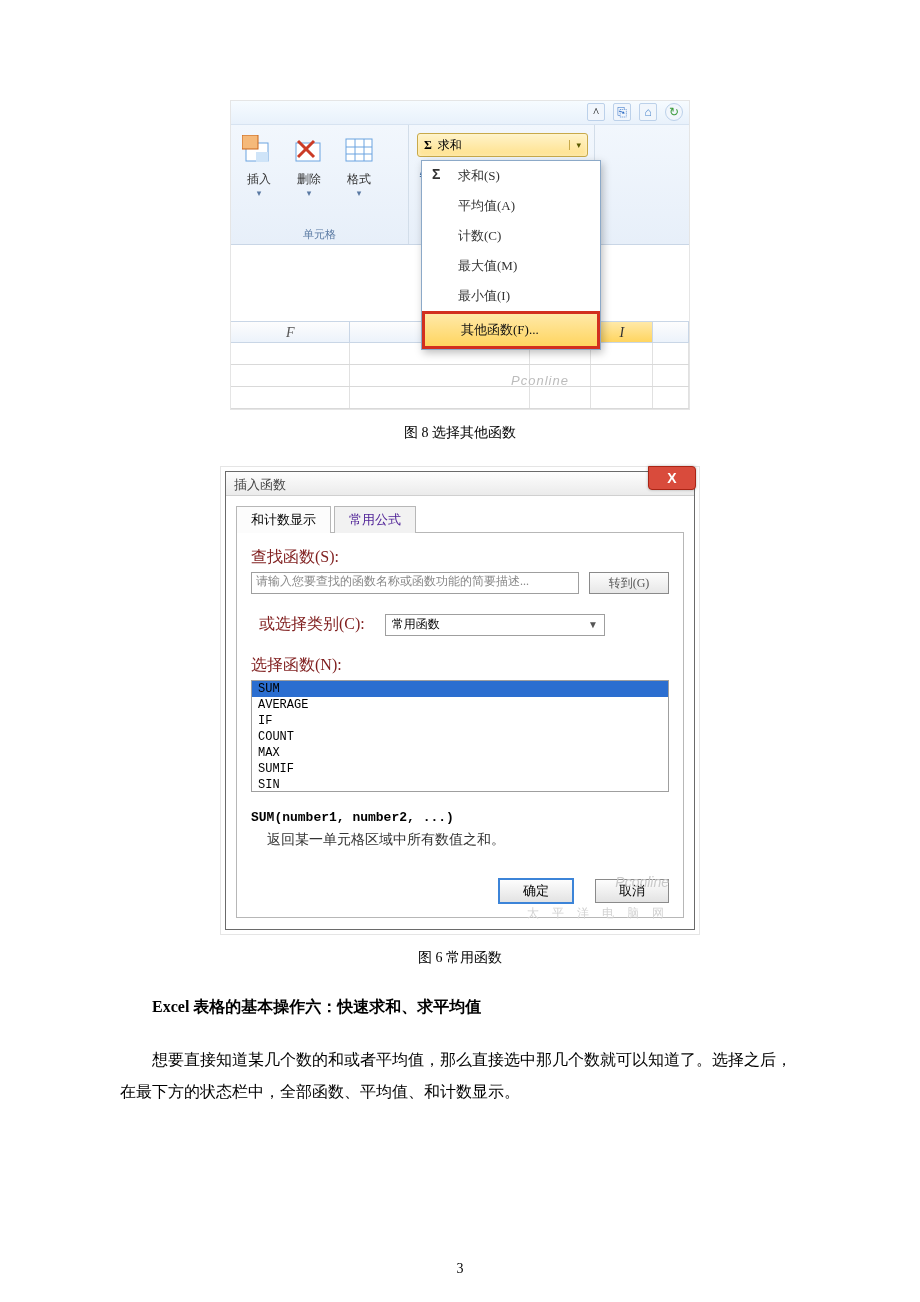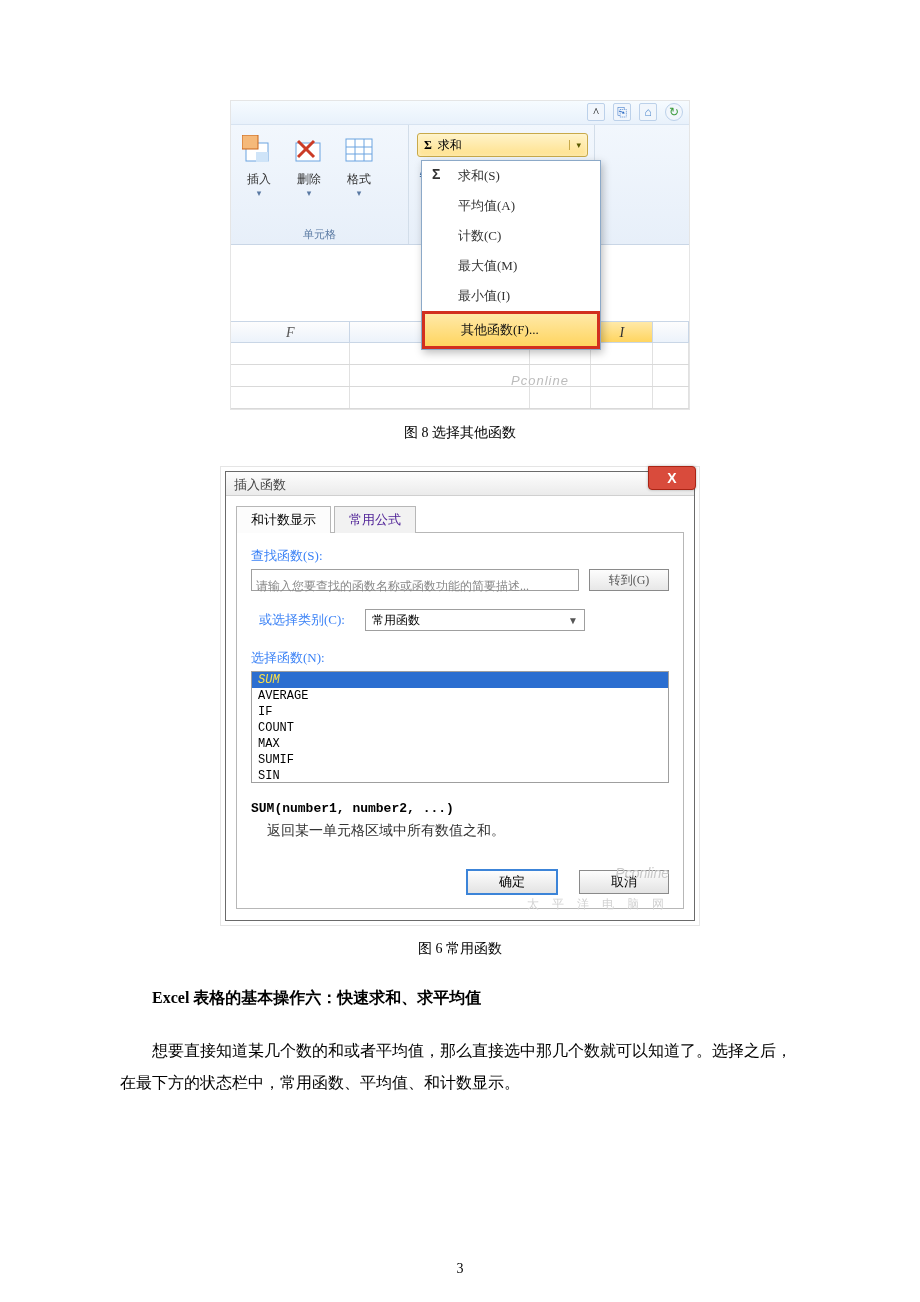--- a/index.html
+++ b/index.html
@@ -192,26 +192,26 @@
       z-index:2;
     }
     .tabs .tab.inactive{background:#f2f2f2;color:#4c1d95;}
     .tabpanel{
       border:1px solid #b7b7b7;
       margin:0 10px 10px;
       padding:12px 14px 14px;
       background:#fff;
       position:relative;top:-1px;
     }
-    .lbl{font-size:13px;color:#3b82f6;margin:2px 0 4px;}
+    .lbl{font-size:16px;color:#7f1d1d;margin:2px 0 4px;}
     .search-row{display:flex;gap:10px;align-items:center;margin-bottom:12px;}
     .search-input{
       flex:1;height:22px;
       border:1px solid #9f9f9f;
-      background:#fff;padding:8px 4px;
+      background:#fff;padding:0 4px;
       font-size:12px;color:#888;
     }
     .goto-btn{
       width:80px;height:22px;
       border:1px solid #8a8a8a;
       background:linear-gradient(#fdfdfd,#e7e7e7);
       font-size:12px;color:#555;
       text-align:center;line-height:20px;
     }
     .cat-row{display:flex;gap:12px;align-items:center;margin-bottom:12px;}
@@ -224,27 +224,27 @@
     }
     .combo .tri{font-size:10px;color:#555;}
     .listbox{
       width:100%;
       border:1px solid #9f9f9f;
       height:112px;
       font:12px "Courier New",monospace;
       overflow:hidden;
     }
     .listbox .li{padding:1px 6px;}
-    .listbox .li.sel{background:#2b6ed0;color:#fde047;font-style:italic;}
+    .listbox .li.sel{background:#2b6ed0;color:#000000;}
     .sig{margin:18px 0 6px;font:bold 13px "Courier New",SimSun;}
     .desc{font-size:14px;color:#333;margin-bottom:30px;margin-left:16px;}
     .btnrow{text-align:right;margin-top:8px;}
     .winbtn{
       display:inline-block;
-      width:90px;height:24px;
+      width:74px;height:24px;
       border:1px solid #8a8a8a;
       background:linear-gradient(#fdfdfd,#e3e3e3);
       font-size:13px;text-align:center;line-height:22px;
       margin-left:18px;
     }
     .winbtn.def{box-shadow:0 0 0 1px #3c84d8;border-color:#3c84d8;}
     .watermark2{
       position:absolute;right:30px;bottom:44px;
       font:italic 14px Arial;color:#c9c9c9;
     }
@@ -443,16 +443,16 @@
           <span class="winbtn">取消</span>
         </div>
       </div>
     </div>
     <div class="watermark2">Pconline</div>
     <div class="watermark2b">太 平 洋 电 脑 网</div>
   </div>
   <div class="caption">图 6 常用函数</div>
 
   <div class="section-head">Excel 表格的基本操作六：快速求和、求平均值</div>
-  <div class="para">想要直接知道某几个数的和或者平均值，那么直接选中那几个数就可以知道了。选择之后，在最下方的状态栏中，常用函数、平均值、和计数显示。</div>
+  <div class="para">想要直接知道某几个数的和或者平均值，那么直接选中那几个数就可以知道了。选择之后，在最下方的状态栏中，全部函数、平均值、和计数显示。</div>
 
   <div class="pagenum">3</div>
 </div>
 
 </body></html>

